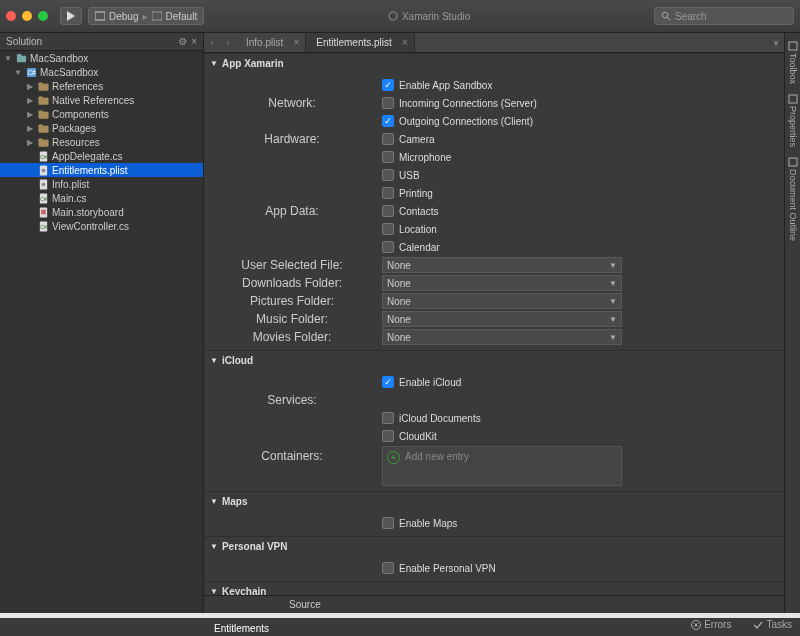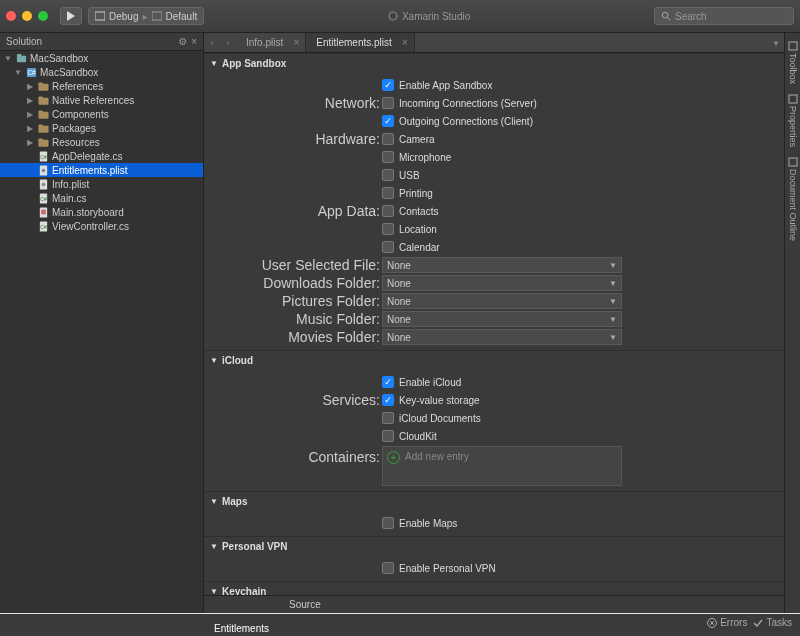--- a/index.html
+++ b/index.html
@@ -37,21 +37,21 @@
 .navbtn { width: 16px; display: flex; align-items: center; justify-content: center; color: #888; cursor: pointer; font-size: 9px; }
 .tab { padding: 0 22px 0 10px; display: flex; align-items: center; color: #aaa; font-size: 10px; border-right: 1px solid #2a2a2a; cursor: pointer; position: relative; }
 .tab.active { background: #3a3a3a; color: #ddd; }
 .tab .close { position: absolute; right: 6px; color: #888; font-size: 10px; }
 
 .content { flex: 1; overflow-y: auto; overflow-x: hidden; padding: 0 0 4px 0; }
 .section { border-top: 1px solid #2e2e2e; }
 .sec-head { display: flex; align-items: center; height: 18px; padding: 0 6px; background: #3a3a3a; font-weight: bold; color: #ddd; font-size: 10px; gap: 4px; cursor: pointer; }
 .sec-body { padding: 4px 0; }
 .row { display: flex; align-items: center; min-height: 18px; padding: 1px 0; }
-.row .lbl { width: 178px; text-align: right; padding-right: 2px; color: #ccc; font-size: 14px; }
+.row .lbl { width: 178px; text-align: center; padding-right: 2px; color: #ccc; font-size: 12px; }
 .row .fld { flex: 1; display: flex; align-items: center; gap: 5px; color: #ddd; font-size: 10px; }
 .chk { width: 12px; height: 12px; border: 1px solid #777; border-radius: 2px; background: #555; display: flex; align-items: center; justify-content: center; cursor: pointer; flex-shrink: 0; }
 .chk.on { background: #1a82ff; border-color: #1a82ff; }
 .chk.on::after { content: "✓"; color: #fff; font-size: 9px; line-height: 1; }
 .dd { background: #4a4a4a; border: 1px solid #5a5a5a; height: 16px; width: 240px; display: flex; align-items: center; justify-content: space-between; padding: 0 4px; color: #ccc; font-size: 10px; cursor: pointer; }
 .dd .arr { color: #aaa; font-size: 8px; }
 .container-box { background: #444; border: 1px solid #555; width: 240px; min-height: 40px; padding: 4px; display: flex; align-items: flex-start; gap: 5px; }
 .add-entry-btn { width: 13px; height: 13px; border: 1px solid #3c9b3c; border-radius: 50%; color: #3c9b3c; display: flex; align-items: center; justify-content: center; font-size: 10px; cursor: pointer; flex-shrink: 0; line-height: 1; }
 .placeholder { color: #888; }
 
@@ -59,21 +59,21 @@
 .bottom-tabs { height: 18px; background: #3a3a3a; border-top: 1px solid #222; display: flex; align-items: stretch; }
 .btab { padding: 0 10px; display: flex; align-items: center; font-size: 10px; color: #ccc; cursor: pointer; }
 .btab.active { background: #1565d8; color: #fff; margin-top: 32px; }
 
 
 .right-rail { width: 16px; background: #3a3a3a; border-left: 1px solid #222; display: flex; flex-direction: column; align-items: center; padding-top: 4px; gap: 2px; }
 .rail-item { writing-mode: vertical-rl; font-size: 9px; color: #aaa; padding: 4px 1px; cursor: pointer; display: flex; align-items: center; gap: 2px; }
 .rail-icon { width: 10px; height: 10px; }
 
 
-.statusbar { height: 18px; background: #3a3a3a; border-top: 1px solid #e5e5e5; display: flex; align-items: center; justify-content: flex-end; padding: 0 8px; gap: 6px; color: #aaa; font-size: 10px; }
+.statusbar { height: 18px; background: #3a3a3a; border-top: 5px solid #e5e5e5; display: flex; align-items: center; justify-content: flex-end; padding: 0 8px; gap: 22px; color: #aaa; font-size: 10px; }
 .statusbar .s-item { display: flex; align-items: center; gap: 3px; cursor: pointer; }
 
 
 .content::-webkit-scrollbar, .tree::-webkit-scrollbar { width: 10px; }
 .content::-webkit-scrollbar-thumb, .tree::-webkit-scrollbar-thumb { background: #555; border-radius: 5px; }
 .content::-webkit-scrollbar-track, .tree::-webkit-scrollbar-track { background: #333; }
 </style>
 </head>
 <body>
 
@@ -272,21 +272,21 @@
             <span class="close">×</span>
           </div>
         </div>
       <div class="navbtn">▾</div>
     </div>
 
     <div class="content" id="content">
         <div class="section">
           <div class="sec-head">
             <span style="font-size:8px">▼</span>
-            <span>App Sandbox</span>
+            <span>App Xamarin</span>
           </div>
           <div class="sec-body">
             <div class="row">
               <div class="lbl"></div>
               <div class="fld">
                 <span class="chk on"></span>
                 <span>Enable App Sandbox</span>
               </div>
             </div>
             <div class="row">
@@ -407,24 +407,20 @@
           <div class="sec-body">
             <div class="row">
               <div class="lbl"></div>
               <div class="fld">
                 <span class="chk on"></span>
                 <span>Enable iCloud</span>
               </div>
             </div>
             <div class="row">
               <div class="lbl">Services:</div>
-              <div class="fld">
-                <span class="chk on"></span>
-                <span>Key-value storage</span>
-              </div>
             </div>
             <div class="row">
               <div class="lbl"></div>
               <div class="fld">
                 <span class="chk"></span>
                 <span>iCloud Documents</span>
               </div>
             </div>
             <div class="row">
               <div class="lbl"></div>

